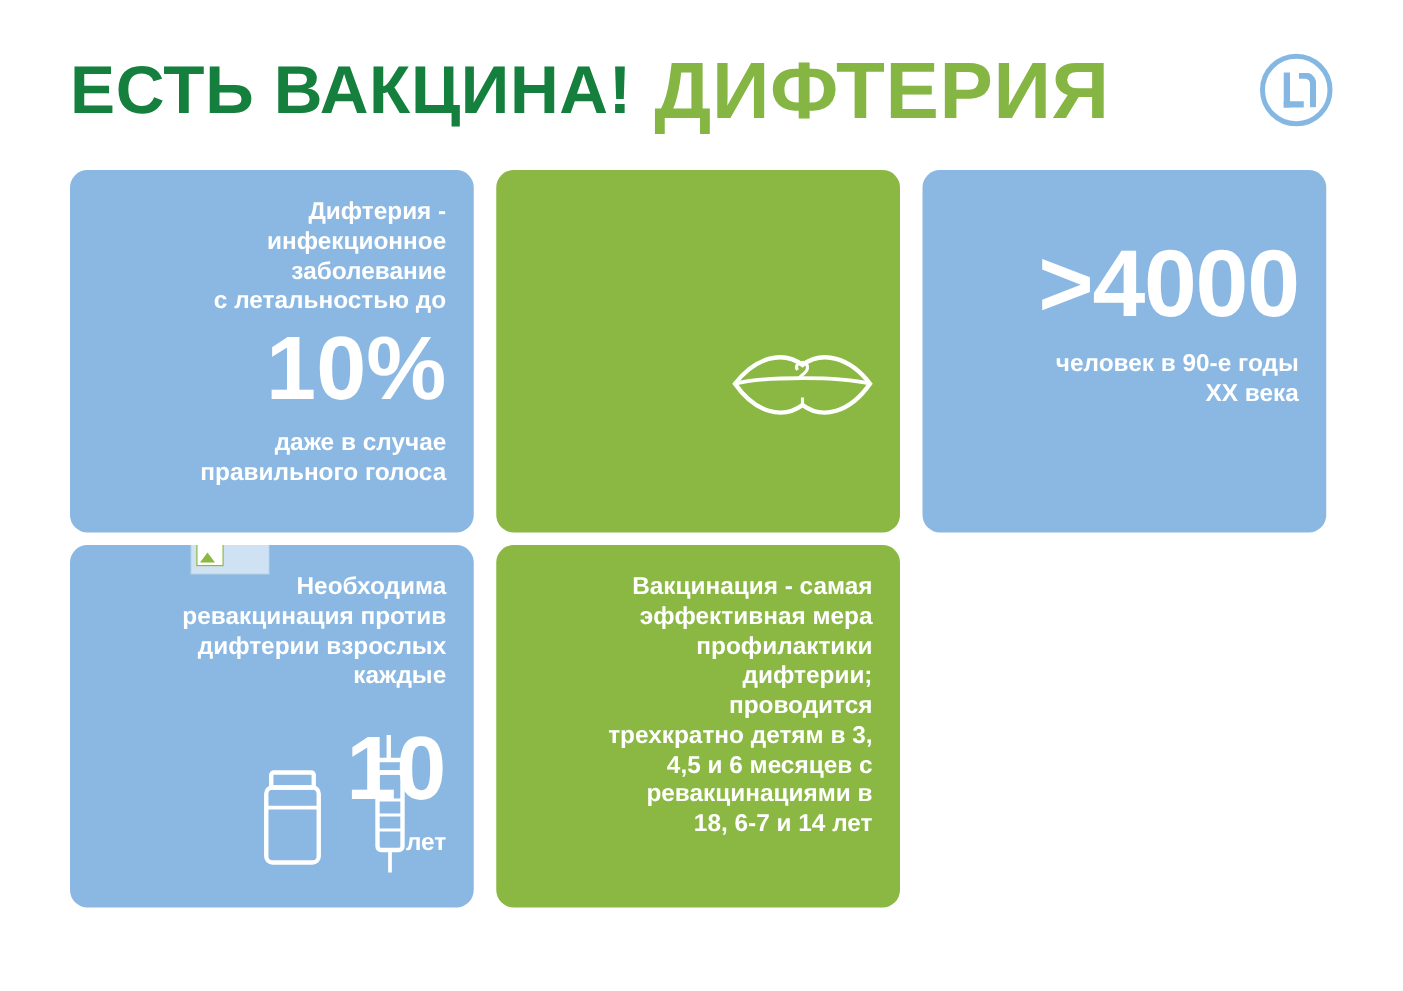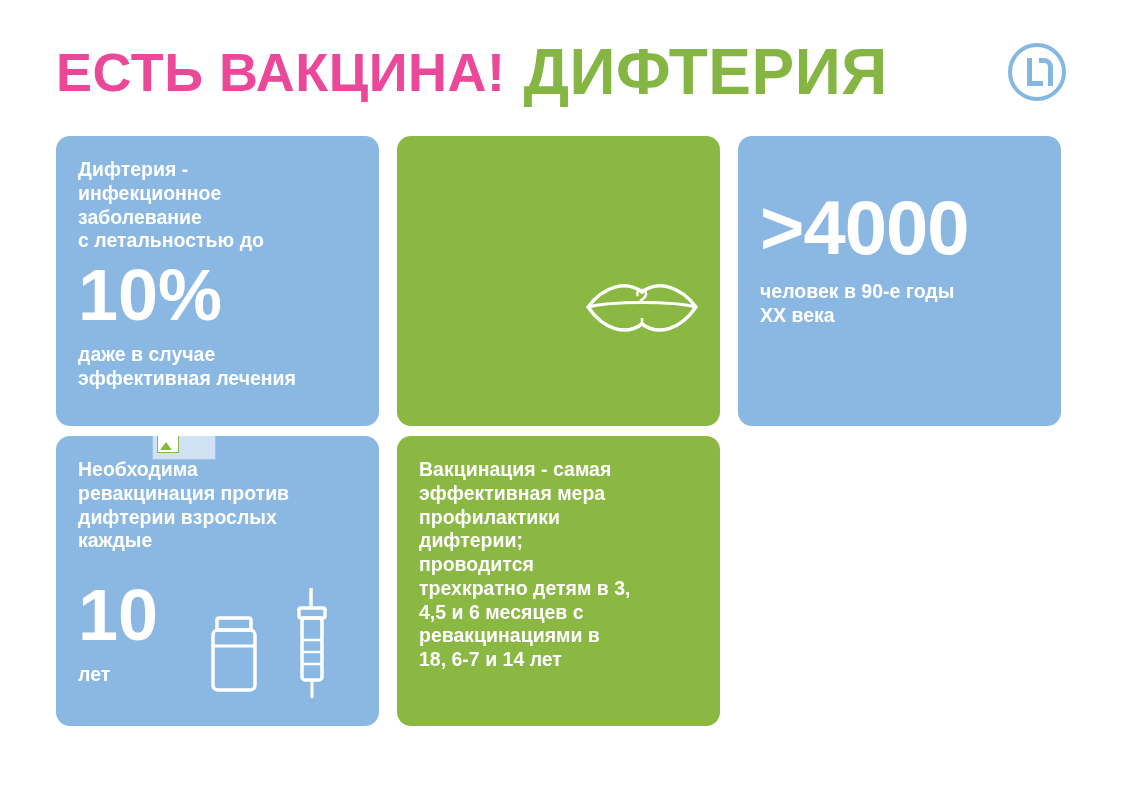--- a/index.html
+++ b/index.html
@@ -27,21 +27,21 @@
     top: 36px;
     left: 56px;
     right: 56px;
     height: 72px;
     display: flex;
     align-items: center;
   }
   .title-blue {
     font-size: 54px;
     font-weight: bold;
-    color: #ec4899;
+    color: #15803d;
     letter-spacing: 0.5px;
     white-space: nowrap;
   }
   .title-green {
     font-size: 64px;
     font-weight: bold;
     color: #85b543;
     letter-spacing: 0.5px;
     white-space: nowrap;
     margin-left: 18px;
@@ -96,20 +96,21 @@
     grid-template-rows: 290px 290px;
     gap: 10px 18px;
   }
   .card {
     border-radius: 14px;
     padding: 22px 22px 18px 22px;
     box-sizing: border-box;
     color: #ffffff;
     position: relative;
     overflow: hidden;
+    text-align: right;
   }
   .blue  { background: #8ab8e2; }
   .green { background: #8ab843; }
 
   .card .txt {
     font-size: 19.5px;
     font-weight: bold;
     line-height: 1.22;
     white-space: pre-line;
     position: relative;
@@ -214,21 +215,21 @@
   <div class="grid">
 
     <div class="card blue c1">
       <div class="stack">
         <div class="txt">Дифтерия -
 инфекционное
 заболевание
 с летальностью до</div>
         <div class="big">10%</div>
         <div class="txt txt2">даже в случае
-эффективная лечения</div>
+правильного голоса</div>
       </div>
     </div>
 
     <div class="card green c2">
       <svg class="lips" viewBox="0 0 120 66">
         <path d="M6 33 C22 12, 44 6, 60 18 C76 6, 98 12, 114 33 C98 56, 76 62, 60 50 C44 62, 22 56, 6 33 Z" fill="none" stroke="#ffffff" stroke-width="3.5"></path>
         <path d="M6 33 C30 27, 90 27, 114 33" fill="none" stroke="#ffffff" stroke-width="3"></path>
         <path d="M56 22 c-4 -6, 8 -9, 8 -2 c0 5 -7 6 -7 10" fill="none" stroke="#ffffff" stroke-width="2.5"></path>
         <path d="M60 44 l0 7" fill="none" stroke="#ffffff" stroke-width="2.5"></path>
       </svg>

